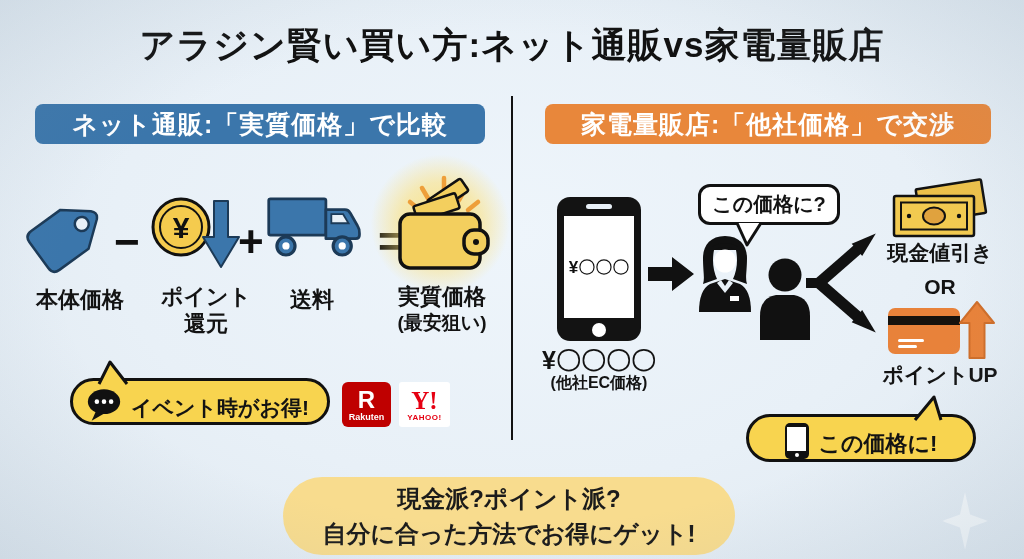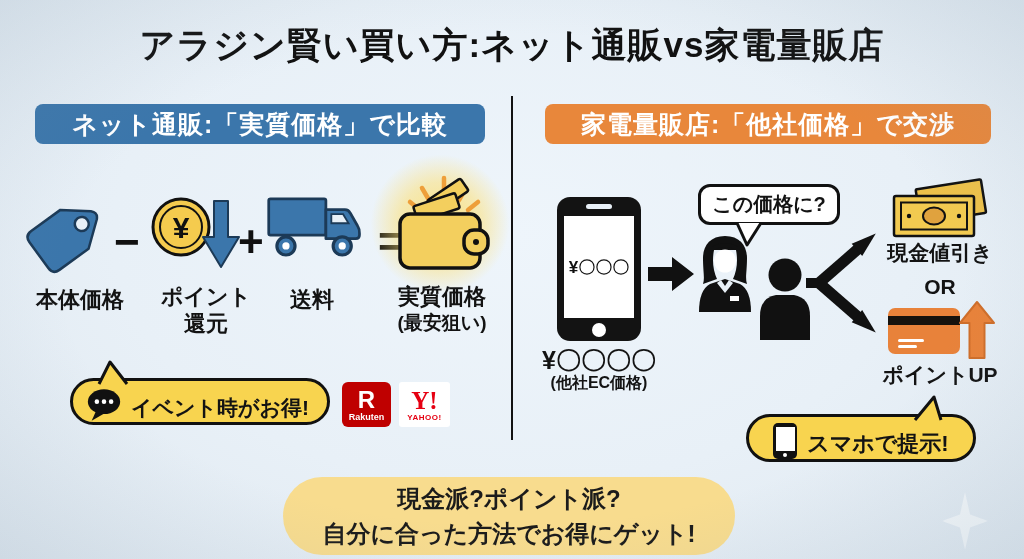--- a/index.html
+++ b/index.html
@@ -235,21 +235,21 @@
   <div class="abs tail" style="left:912px; top:394px;">
     <svg width="32" height="26">
         <path d="M3,26 L22,3 L29,26" fill="#f8d44f" stroke="#111" stroke-width="3" stroke-linejoin="round"></path>
       </svg>
   </div>
   <div class="abs bubble" style="left:746px; top:414px; width:230px; height:48px; padding:0 14px; gap:10px; z-index:5; justify-content:center;">
     <span style="position:relative; display:block; width:24px; height:36px; background:#111; border-radius:5px;">
       <span style="position:absolute; left:2.5px; right:2.5px; top:4px; bottom:8px; background:#fff; display:block;"></span>
       <span style="position:absolute; left:50%; bottom:2px; transform:translateX(-50%); width:4px; height:4px; background:#fff; border-radius:50%; display:block;"></span>
     </span>
-    <span class="bubble-txt" style="font-size:22px;">スマホで提示!</span>
+    <span class="bubble-txt" style="font-size:22px;">この価格に!</span>
   </div>
 
   <div class="abs footer">
     <div>現金派?ポイント派?</div>
     <div>自分に合った方法でお得にゲット!</div>
   </div>
 
   <div class="abs sparkle"></div>
   <div class="abs vignette"></div>
 

